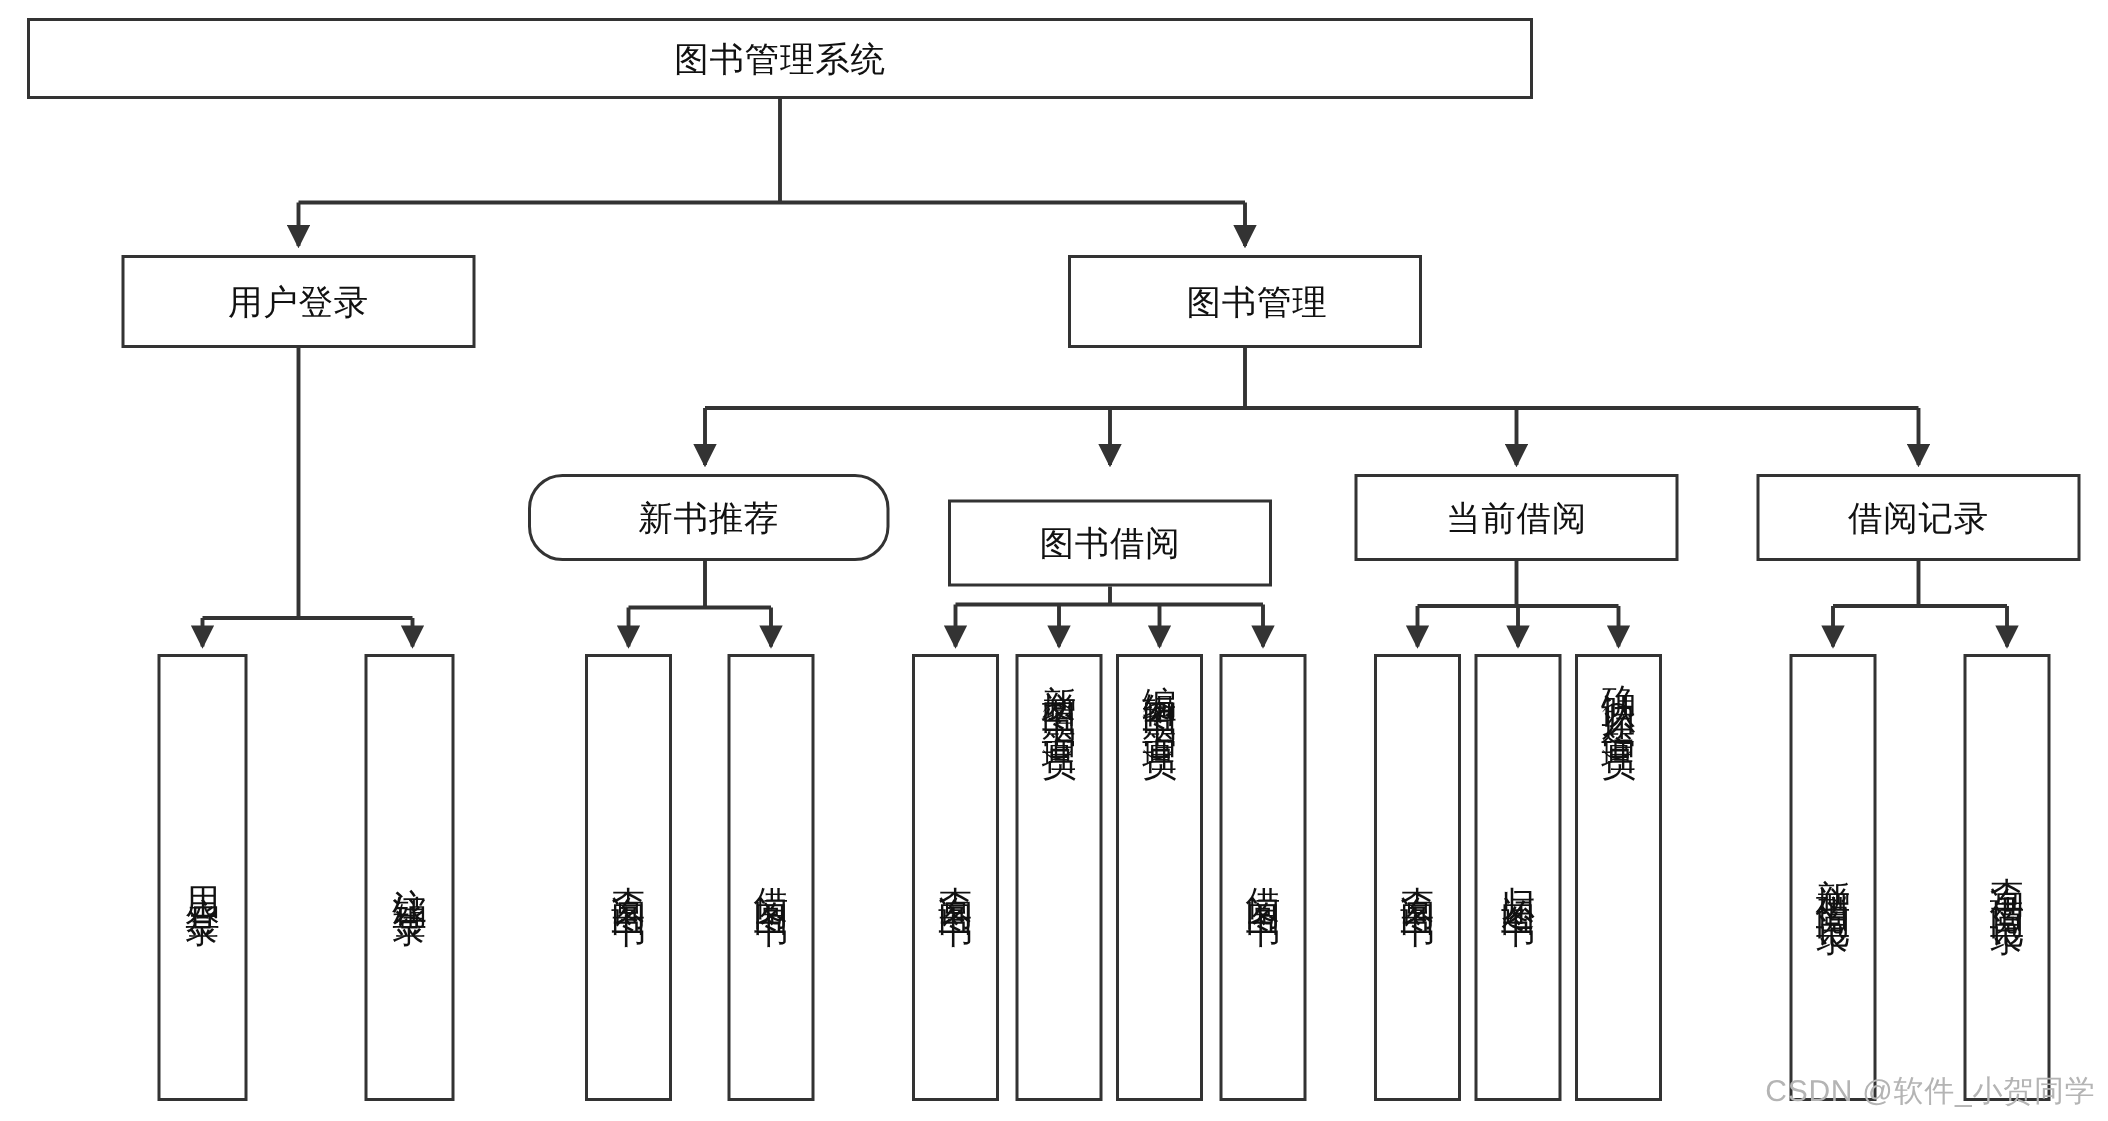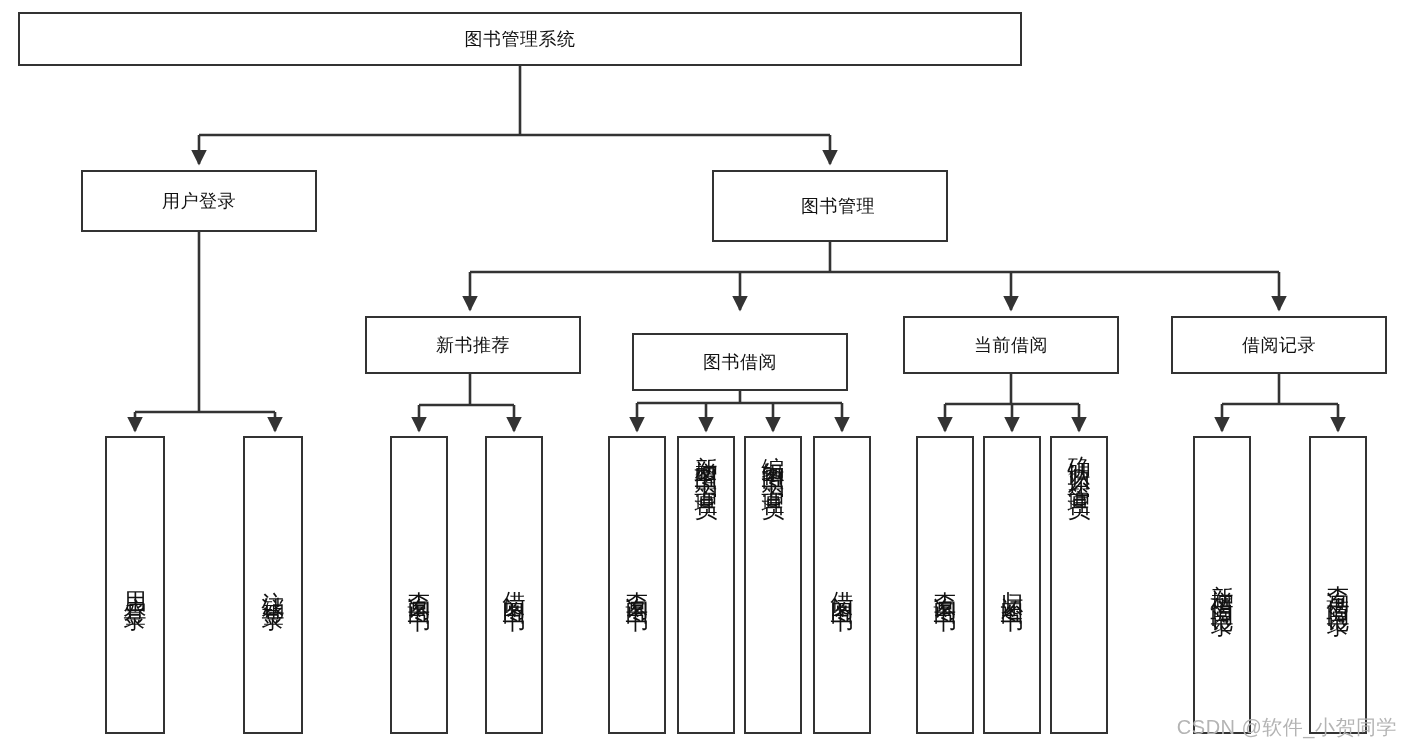--- a/index.html
+++ b/index.html
@@ -30,21 +30,21 @@
     position: absolute;
     box-sizing: border-box;
     background: #ffffff;
     border: 2.5px solid #333333;
     display: flex;
     align-items: center;
     justify-content: center;
     z-index: 2;
   }
   .node-label {
-    font-size: 18px;
+    font-size: 23px;
     line-height: 1.15;
     letter-spacing: 0.5px;
     white-space: nowrap;
     color: #111111;
   }
   .node.leaf {
     align-items: flex-start;
     justify-content: center;
     padding-top: 0;
   }
@@ -128,25 +128,25 @@
     </g>
   </svg>
 
   <div class="node" style="left:18px; top:12px; width:1004px; height:54px;">
     <span class="node-label">图书管理系统</span>
   </div>
 
   <div class="node" style="left:81px; top:170px; width:236px; height:62px;">
     <span class="node-label">用户登录</span>
   </div>
-  <div class="node" style="left:712px; top:170px; width:236px; height:72px;padding-left:16px;">
+  <div class="node" style="left:712px; top:170px; width:236px; height:62px;padding-left:16px;">
     <span class="node-label">图书管理</span>
   </div>
 
-  <div class="node" style="left:365px; top:316px; width:216px; height:58px;">
+  <div class="node" style="left:352px; top:316px; width:241px; height:58px;border-radius:23px;">
     <span class="node-label">新书推荐</span>
   </div>
   <div class="node" style="left:632px; top:316px; width:216px; height:58px;margin-top:17px;">
     <span class="node-label">图书借阅</span>
   </div>
   <div class="node" style="left:1171px; top:316px; width:216px; height:58px;">
     <span class="node-label">借阅记录</span>
   </div>
   <div class="node" style="left:903px; top:316px; width:216px; height:58px;">
     <span class="node-label">当前借阅</span>

